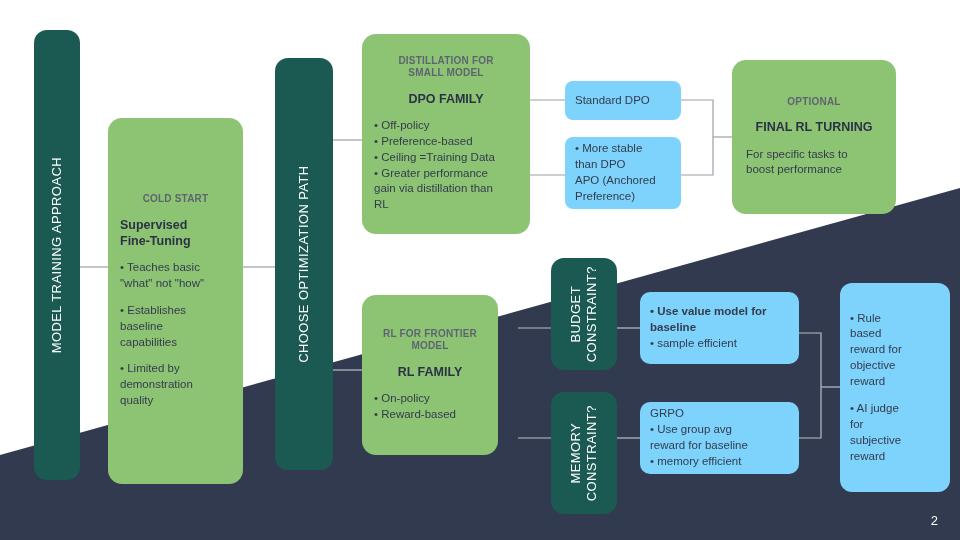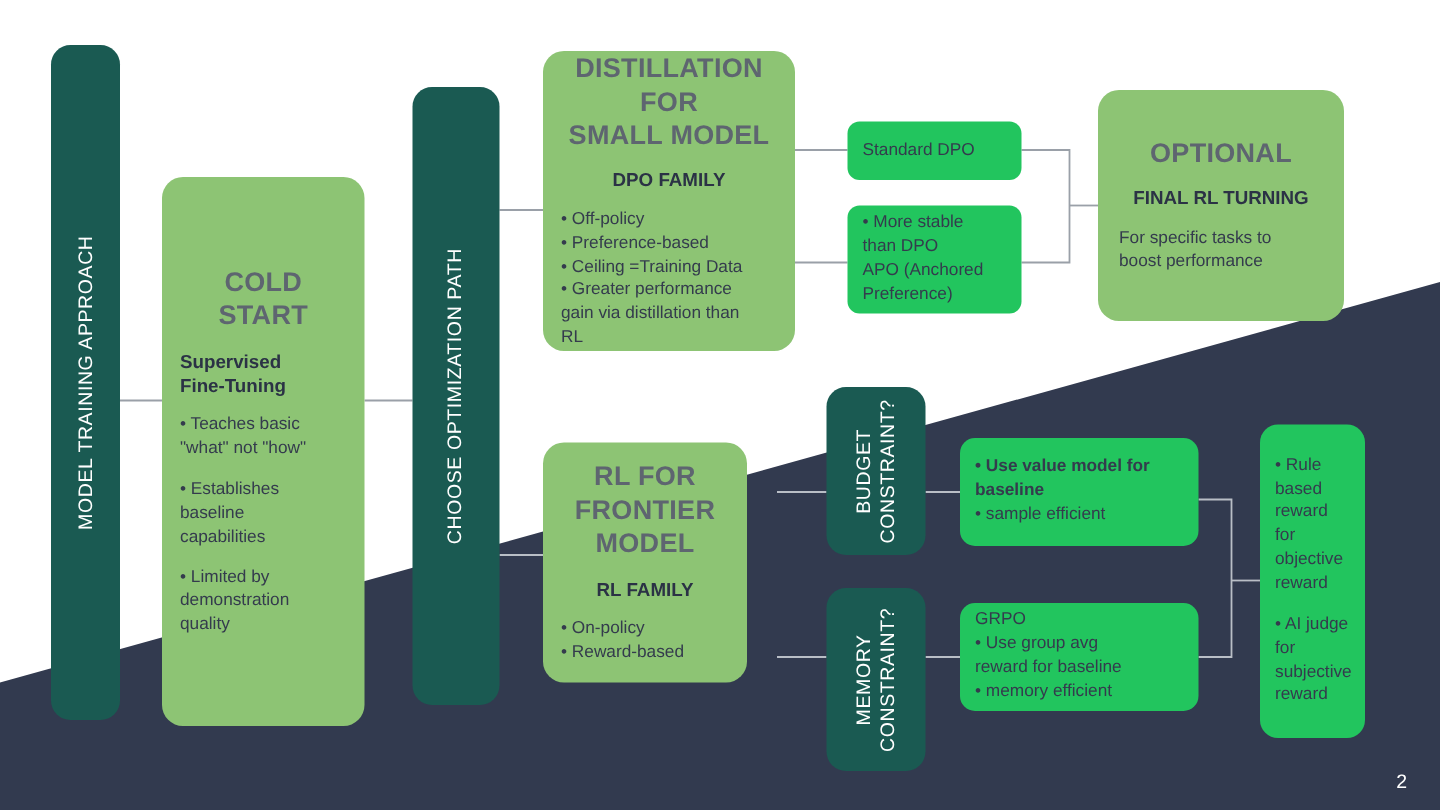--- a/index.html
+++ b/index.html
@@ -20,21 +20,21 @@
     z-index: 0;
   }
 
   
   .box {
     position: absolute;
     border-radius: 14px;
     z-index: 3;
   }
   .box.green  { background: #8dc474; }
-  .box.teal   { background: #22c55e; }
+  .box.teal   { background: #7dd3fc; }
 
   .box-inner {
     position: absolute;
     left: 0; top: 0; right: 0; bottom: 0;
     display: flex;
     flex-direction: column;
     justify-content: center;
   }
 
   
@@ -55,21 +55,21 @@
     letter-spacing: 0.4px;
     text-align: center;
     line-height: 1.25;
   }
   .vbar-label.two-line { white-space: pre; }
 
   
   .hdr {
     color: #5e6570;
     font-weight: bold;
-    font-size: 18px;
+    font-size: 10px;
     text-align: center;
     line-height: 1.25;
     letter-spacing: 0.2px;
   }
   .sub {
     color: #2b3245;
     font-weight: bold;
     font-size: 12.5px;
     text-align: center;
     line-height: 1.3;
@@ -245,21 +245,21 @@
 
   <div class="box teal" style="left:640px; top:402px; width:159px; height:72px; border-radius:10px;">
     <div class="box-inner pad-10">
       <div class="body">GRPO</div>
       <div class="body" style="white-space:pre-line;">•  Use group avg
 reward for baseline</div>
       <div class="body">•  memory efficient</div>
     </div>
   </div>
 
-  <div class="box teal" style="left:840px; top:283px; width:70px; height:209px; border-radius:12px;">
+  <div class="box teal" style="left:840px; top:283px; width:110px; height:209px; border-radius:12px;">
     <div class="box-inner pad-10">
       <div class="body" style="white-space:pre-line;">•  Rule
 based
 reward for
 objective
 reward</div>
       <div class="gap-m"></div>
       <div class="body" style="white-space:pre-line;">•  AI judge
 for
 subjective

